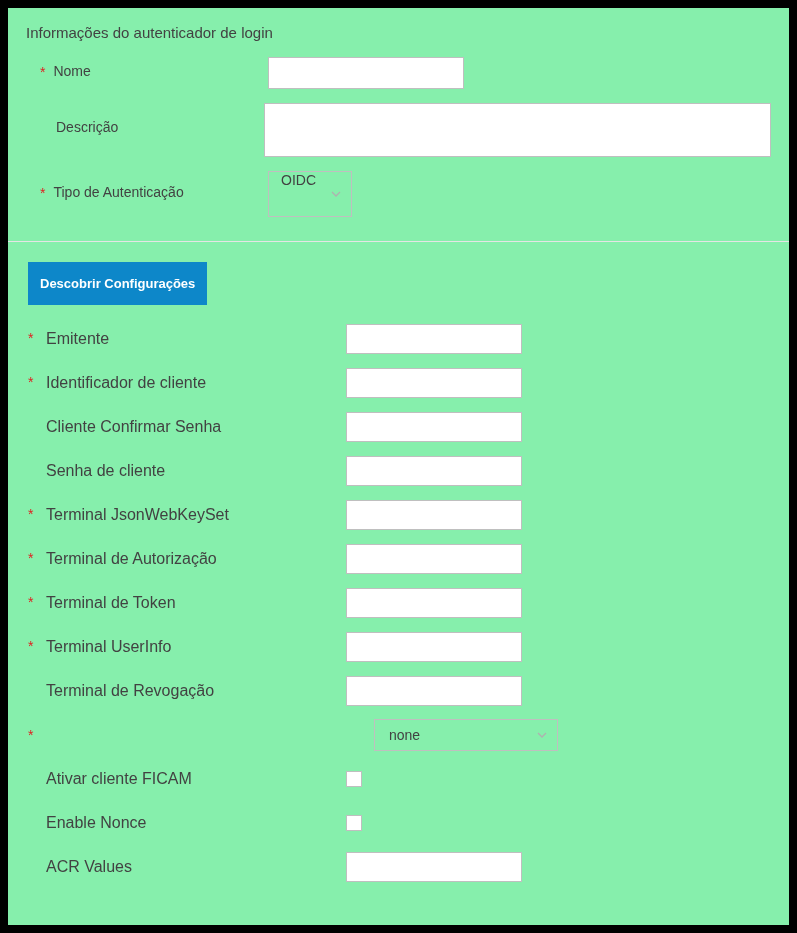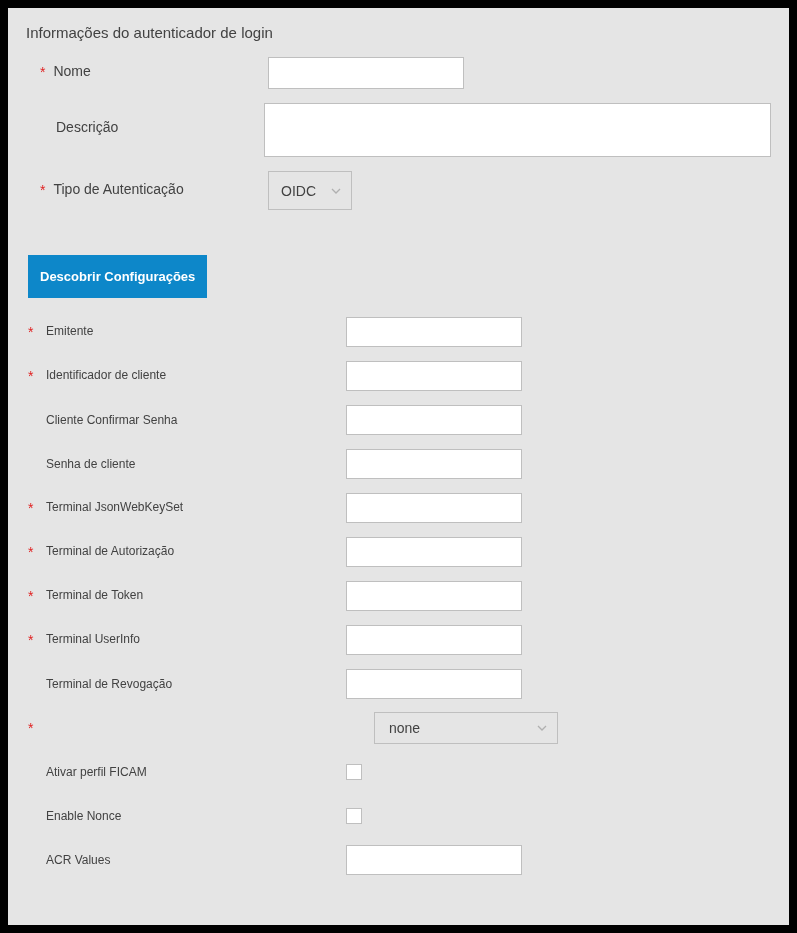--- a/index.html
+++ b/index.html
@@ -7,21 +7,21 @@
       margin: 0;
       padding: 0;
     }
     body {
       font-family: -apple-system, BlinkMacSystemFont, "Segoe UI", Arial, sans-serif;
       background: #000;
       padding: 8px;
       width: 797px;
     }
     .panel {
-      background: #e5e5e5;
+      background: #86efac;
       width: 100%;
       height: 917px;
       overflow: hidden;
     }
     .section1 {
       padding: 16px 18px 24px 18px;
     }
     .section-title {
       font-size: 15px;
       color: #424242;
@@ -70,22 +70,22 @@
       height: 54px;
       border: 1px solid #bfbfbf;
       padding: 6px 8px;
       font-size: 14px;
       resize: none;
       outline: none;
     }
     .select-wrap {
       position: relative;
       display: inline-flex;
-      align-items: center;
-      height: 39px;
+      align-items: flex-start;
+      height: 46px;
       border: 1px solid #bfbfbf;
       padding: 0 30px 0 12px;
       min-width: 84px;
       cursor: pointer;
     }
     .select-text {
       font-size: 14px;
       color: #424242;
     }
     .chevron {
@@ -134,21 +134,21 @@
       padding-left: 8px;
     }
     .req2 {
       color: #e02020;
       font-size: 14px;
       width: 14px;
       flex-shrink: 0;
     }
     .label-text2 {
       color: #424242;
-      font-size: 12px;
+      font-size: 16px;
       padding-left: 4px;
     }
     .input-col {
       flex: 0 0 auto;
     }
     .input-idp {
       width: 176px;
       height: 30px;
       border: 1px solid #bfbfbf;
       padding: 4px 8px;
@@ -303,21 +303,21 @@
                 <path d="M1 1 L5 5 L9 1" stroke="#b0b0b0" stroke-width="1.3" fill="none"></path>
               </svg>
           </span>
         </div>
       </div>
     </div>
 
     <div class="row-idp">
       <div class="label-col2">
           <span class="req2"></span>
-          <span class="label-text2">Ativar perfil FICAM</span>
+          <span class="label-text2">Ativar cliente FICAM</span>
         </div>
       <div class="input-col">
           <div class="checkbox"></div>
         </div>
     </div>
 
     <div class="row-idp">
       <div class="label-col2">
           <span class="req2"></span>
           <span class="label-text2">Enable Nonce</span>

